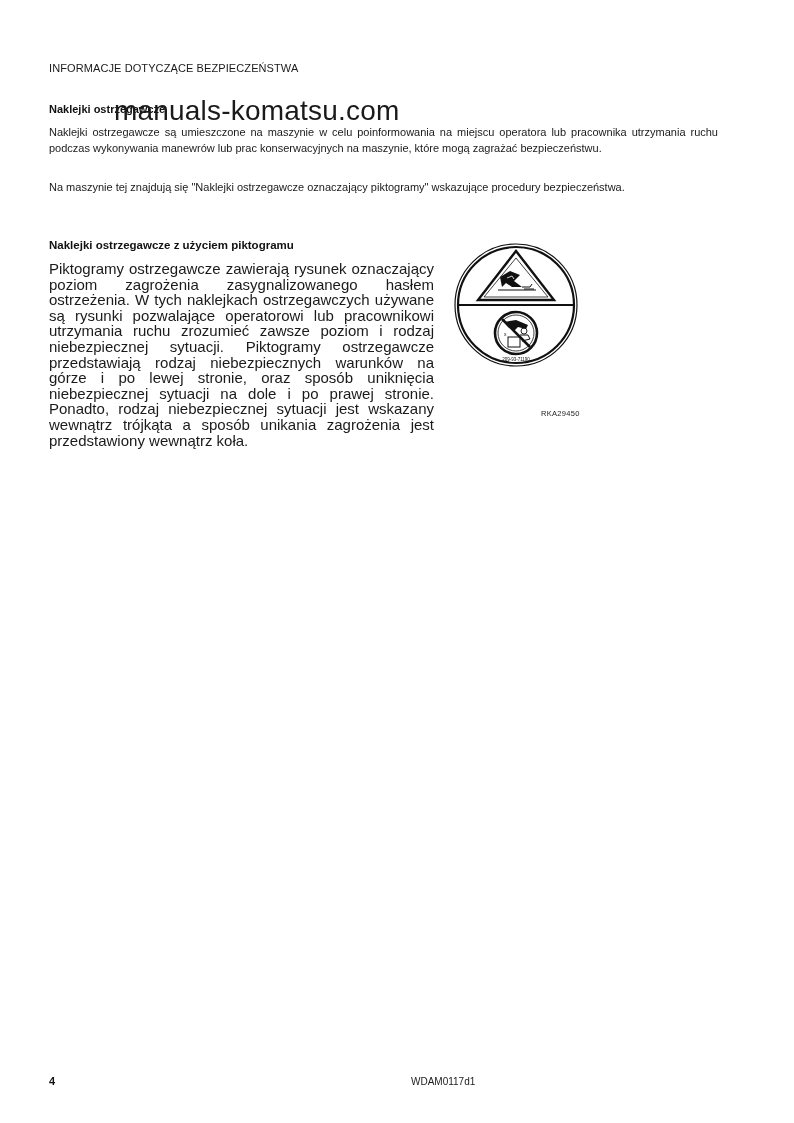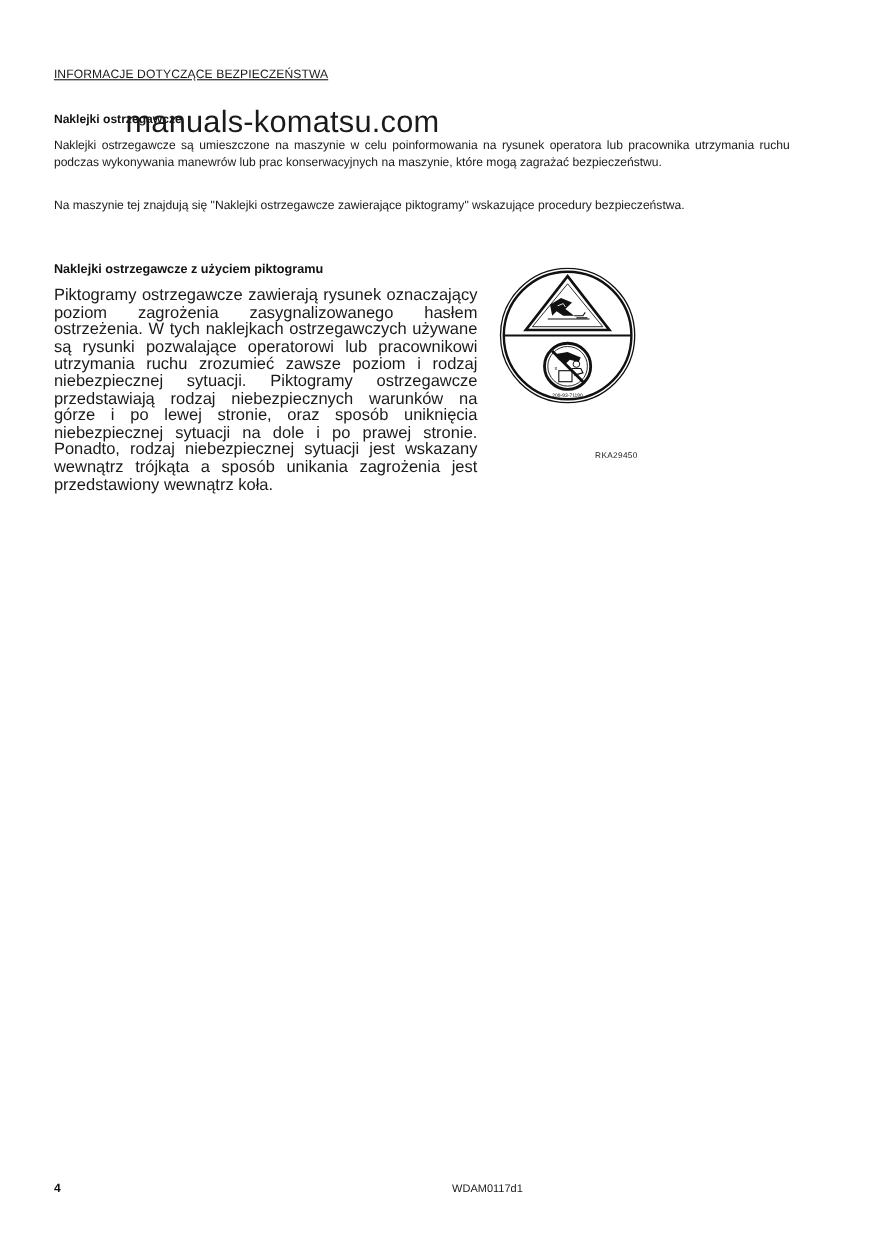--- a/index.html
+++ b/index.html
@@ -15,21 +15,20 @@
       font-family: "Liberation Sans", sans-serif;
       color: #111111;
     }
     .running-header {
       position: absolute;
       left: 49px;
       top: 62px;
       font-size: 11px;
       letter-spacing: 0.1px;
       color: #1a1a1a;
-      text-decoration: underline;
     }
     .section-title {
       position: absolute;
       left: 49px;
       top: 103px;
       font-size: 11px;
       font-weight: bold;
       color: #111;
       text-align: right;
     }
@@ -111,22 +110,22 @@
     }
   </style>
 </head>
 <body>
 
 <div class="running-header">INFORMACJE DOTYCZĄCE BEZPIECZEŃSTWA</div>
 
 <div class="section-title">Naklejki ostrzegawcze</div>
 <div class="watermark">manuals-komatsu.com</div>
 
-<p class="para para-1">Naklejki ostrzegawcze są umieszczone na maszynie w celu poinformowania na rysunek operatora lub pracownika utrzymania ruchu podczas wykonywania manewrów lub prac konserwacyjnych na maszynie, które mogą zagrażać bezpieczeństwu.</p>
-<p class="para para-2">Na maszynie tej znajdują się "Naklejki ostrzegawcze zawierające piktogramy" wskazujące procedury bezpieczeństwa.</p>
+<p class="para para-1">Naklejki ostrzegawcze są umieszczone na maszynie w celu poinformowania na miejscu operatora lub pracownika utrzymania ruchu podczas wykonywania manewrów lub prac konserwacyjnych na maszynie, które mogą zagrażać bezpieczeństwu.</p>
+<p class="para para-2">Na maszynie tej znajdują się "Naklejki ostrzegawcze oznaczający piktogramy" wskazujące procedury bezpieczeństwa.</p>
 
 <div class="subsection-title">Naklejki ostrzegawcze z użyciem piktogramu</div>
 <p class="para-3">Piktogramy ostrzegawcze zawierają rysunek oznaczający poziom zagrożenia zasygnalizowanego hasłem ostrzeżenia. W tych naklejkach ostrzegawczych używane są rysunki pozwalające operatorowi lub pracownikowi utrzymania ruchu zrozumieć zawsze poziom i rodzaj niebezpiecznej sytuacji. Piktogramy ostrzegawcze przedstawiają rodzaj niebezpiecznych warunków na górze i po lewej stronie, oraz sposób uniknięcia niebezpiecznej sytuacji na dole i po prawej stronie. Ponadto, rodzaj niebezpiecznej sytuacji jest wskazany wewnątrz trójkąta a sposób unikania zagrożenia jest przedstawiony wewnątrz koła.</p>
 
 <div class="figure">
   <svg width="140" height="130" viewBox="0 0 140 130">
 
     <circle cx="64" cy="62" r="61" fill="none" stroke="#111" stroke-width="1.2"></circle>
     <circle cx="64" cy="62" r="58" fill="none" stroke="#111" stroke-width="2.2"></circle>
 

